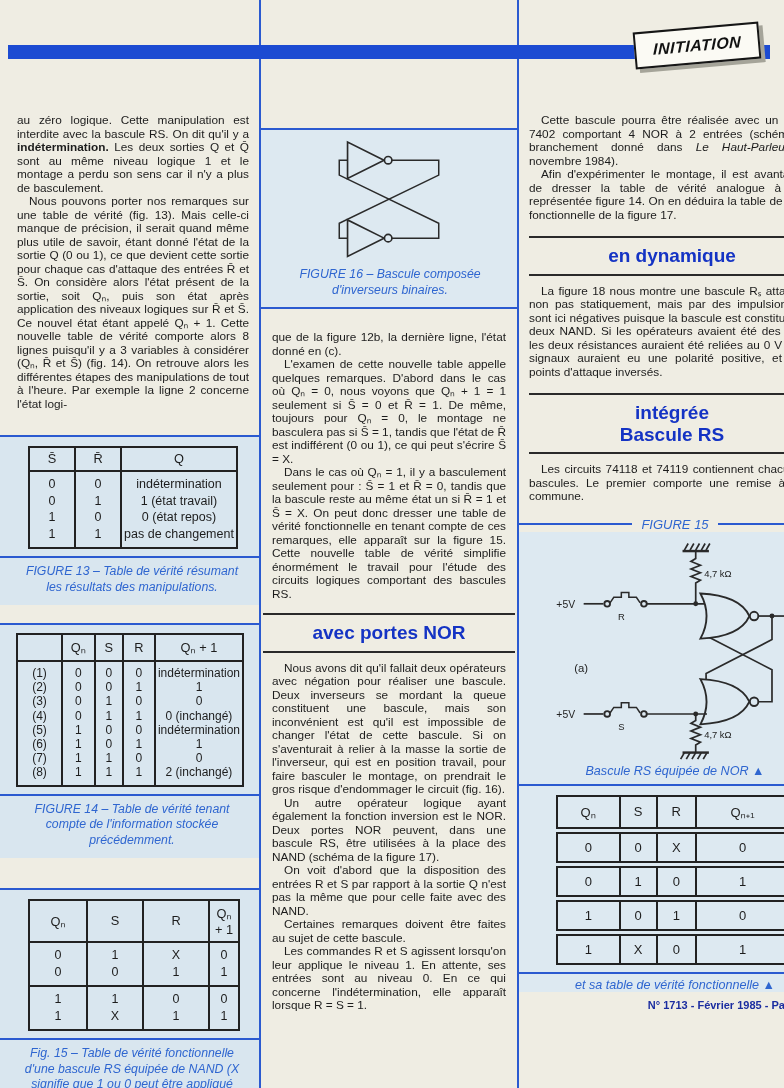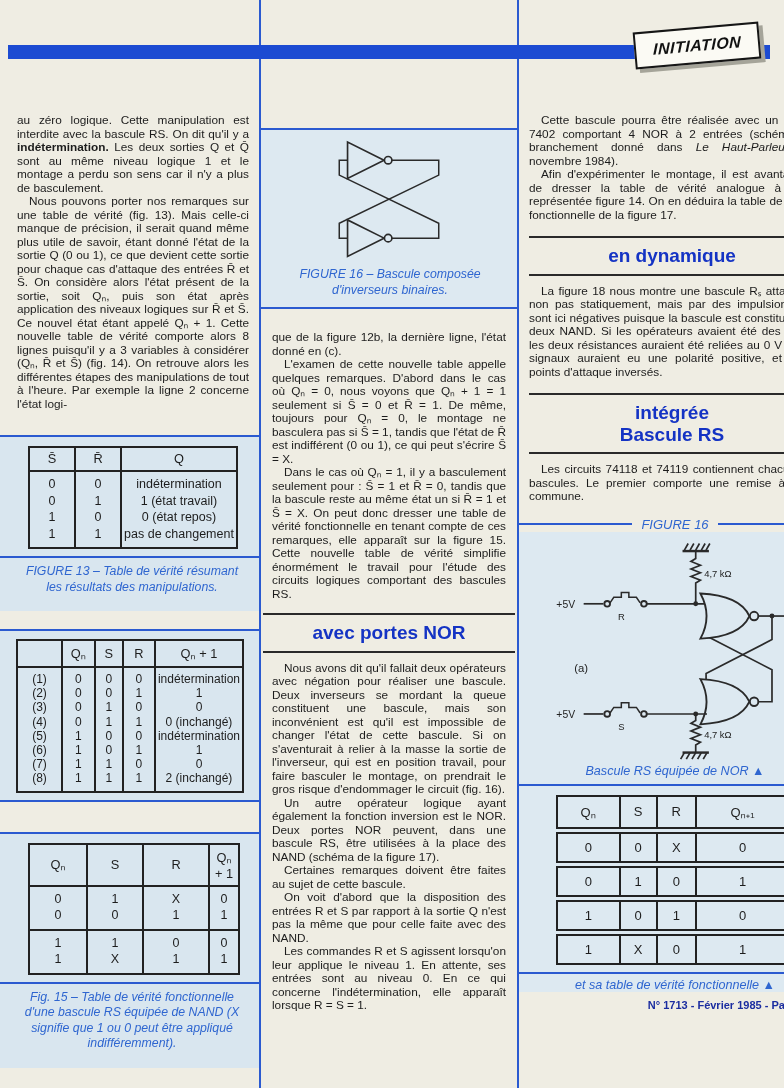--- a/index.html
+++ b/index.html
@@ -26,21 +26,21 @@
   .indent{text-indent:12px;}
   .col-left .body{padding:0 10px 0 17px;}
   .col-mid .body{padding:0 11px 0 11px;}
   .col-right .body{padding:0 16px 0 10px;}
   .spacer-top{height:114px;}
 
   .caption{font-style:italic;color:#2f66d0;font-size:12.3px;line-height:15.5px;margin:0;text-align:center;}
   .bluehr{height:2px;background:#2b5ad0;}
 
   .panel{background:#d9e6ef;border-top:2px solid #2b5ad0;}
-  .col-left .panel .caption{padding:6px 12px 16px 17px;}
+  .col-left .panel .caption{padding:6px 12px 10px 17px;}
 
   .truth{border-collapse:collapse;border:2px solid #222;color:#1d1d1d;}
   .truth th{font-weight:normal;border-bottom:2px solid #222;padding:3px 2px 4px;text-align:center;font-size:12.8px;}
   .truth td{text-align:center;padding:0 2px;}
   .truth th+th,.truth td+td{border-left:2px solid #222;}
   .truth tbody tr:first-child td{padding-top:4px;}
   .truth tbody tr:last-child td{padding-bottom:5px;}
 
   .t13{margin:9px 0 7px 28px;width:210px;}
   .t13 td{font-size:12.5px;line-height:16.5px;}
@@ -207,20 +207,21 @@
             <tr>
               <td>(8)</td>
               <td>1</td>
               <td>1</td>
               <td>1</td>
               <td>2 (inchangé)</td>
             </tr>
           </tbody>
       </table>
       <div class="bluehr"></div>
+      <p class="caption">FIGURE 14 – Table de vérité tenant compte de l'information stockée précédemment.</p>
     </div>
 
     <div class="panel" style="margin-top:30px;">
       <table class="truth t15">
         <thead>
             <tr>
           <th>Qₙ</th>
           <th>S</th>
           <th>R</th>
           <th>Qₙ + 1</th>
@@ -280,22 +281,22 @@
       <div class="hrule"></div>
       <h2>
         <span>avec portes NOR</span>
       </h2>
       <div class="hrule"></div>
     </div>
 
     <div style="height:9px;"></div>
     <p class="body indent">Nous avons dit qu'il fallait deux opérateurs avec négation pour réaliser une bascule. Deux inverseurs se mordant la queue constituent une bascule, mais son inconvénient est qu'il est impossible de changer l'état de cette bascule. Si on s'aventurait à relier à la masse la sortie de l'inverseur, qui est en position travail, pour faire basculer le montage, on prendrait le gros risque d'endommager le circuit (fig. 16).</p>
     <p class="body indent">Un autre opérateur logique ayant également la fonction inversion est le NOR. Deux portes NOR peuvent, dans une bascule RS, être utilisées à la place des NAND (schéma de la figure 17).</p>
+    <p class="body indent">On voit d'abord que la disposition des entrées R et S par rapport à la sortie Q n'est pas la même que pour celle faite avec des NAND.</p>
     <p class="body indent">Certaines remarques doivent être faites au sujet de cette bascule.</p>
-    <p class="body indent">On voit d'abord que la disposition des entrées R et S par rapport à la sortie Q n'est pas la même que pour celle faite avec des NAND.</p>
     <p class="body indent">Les commandes R et S agissent lorsqu'on leur applique le niveau 1. En attente, ses entrées sont au niveau 0. En ce qui concerne l'indétermination, elle apparaît lorsque R = S = 1.</p>
   </div>
 
   <div class="col col-right">
     <div class="spacer-top"></div>
     <p class="body indent"><span>Cette bascule pourra être réalisée avec un circuit 7402 comportant 4 NOR à 2 entrées (schéma de branchement donné dans </span><i>Le Haut-Parleur</i><span> de novembre 1984).</span></p>
     <p class="body indent">Afin d'expérimenter le montage, il est avantageux de dresser la table de vérité analogue à celle représentée figure 14. On en déduira la table de vérité fonctionnelle de la figure 17.</p>
 
     <div class="headblock" style="margin:14px 16px 0 10px;">
       <div class="hrule"></div>
@@ -315,21 +316,21 @@
         <span>Bascule RS</span>
       </h2>
       <div class="hrule"></div>
     </div>
 
     <div style="height:9px;"></div>
     <p class="body indent">Les circuits 74118 et 74119 contiennent chacun six bascules. Le premier comporte une remise à zéro commune.</p>
 
     <div class="figlabel">
       <span class="line"></span>
-      <span class="lab">FIGURE 16</span>
+      <span class="lab">FIGURE 15</span>
       <span class="line"></span>
     </div>
 
     <div class="fig17zone">
       <svg width="250" height="226" viewBox="0 0 258 240">
 
         <path class="thick" d="M137,16 H165"></path>
         <path class="wire" d="M139,15 L143,8 M145,15 L149,8 M151,15 L155,8 M157,15 L161,8 M162,15 L166,8"></path>
         <polyline class="wire" points="151,16 151,24 146,27 156,31 146,35 156,39 146,43 156,47 151,50 151,72"></polyline>
         <text x="160" y="44" font-size="10">4,7 kΩ</text>

